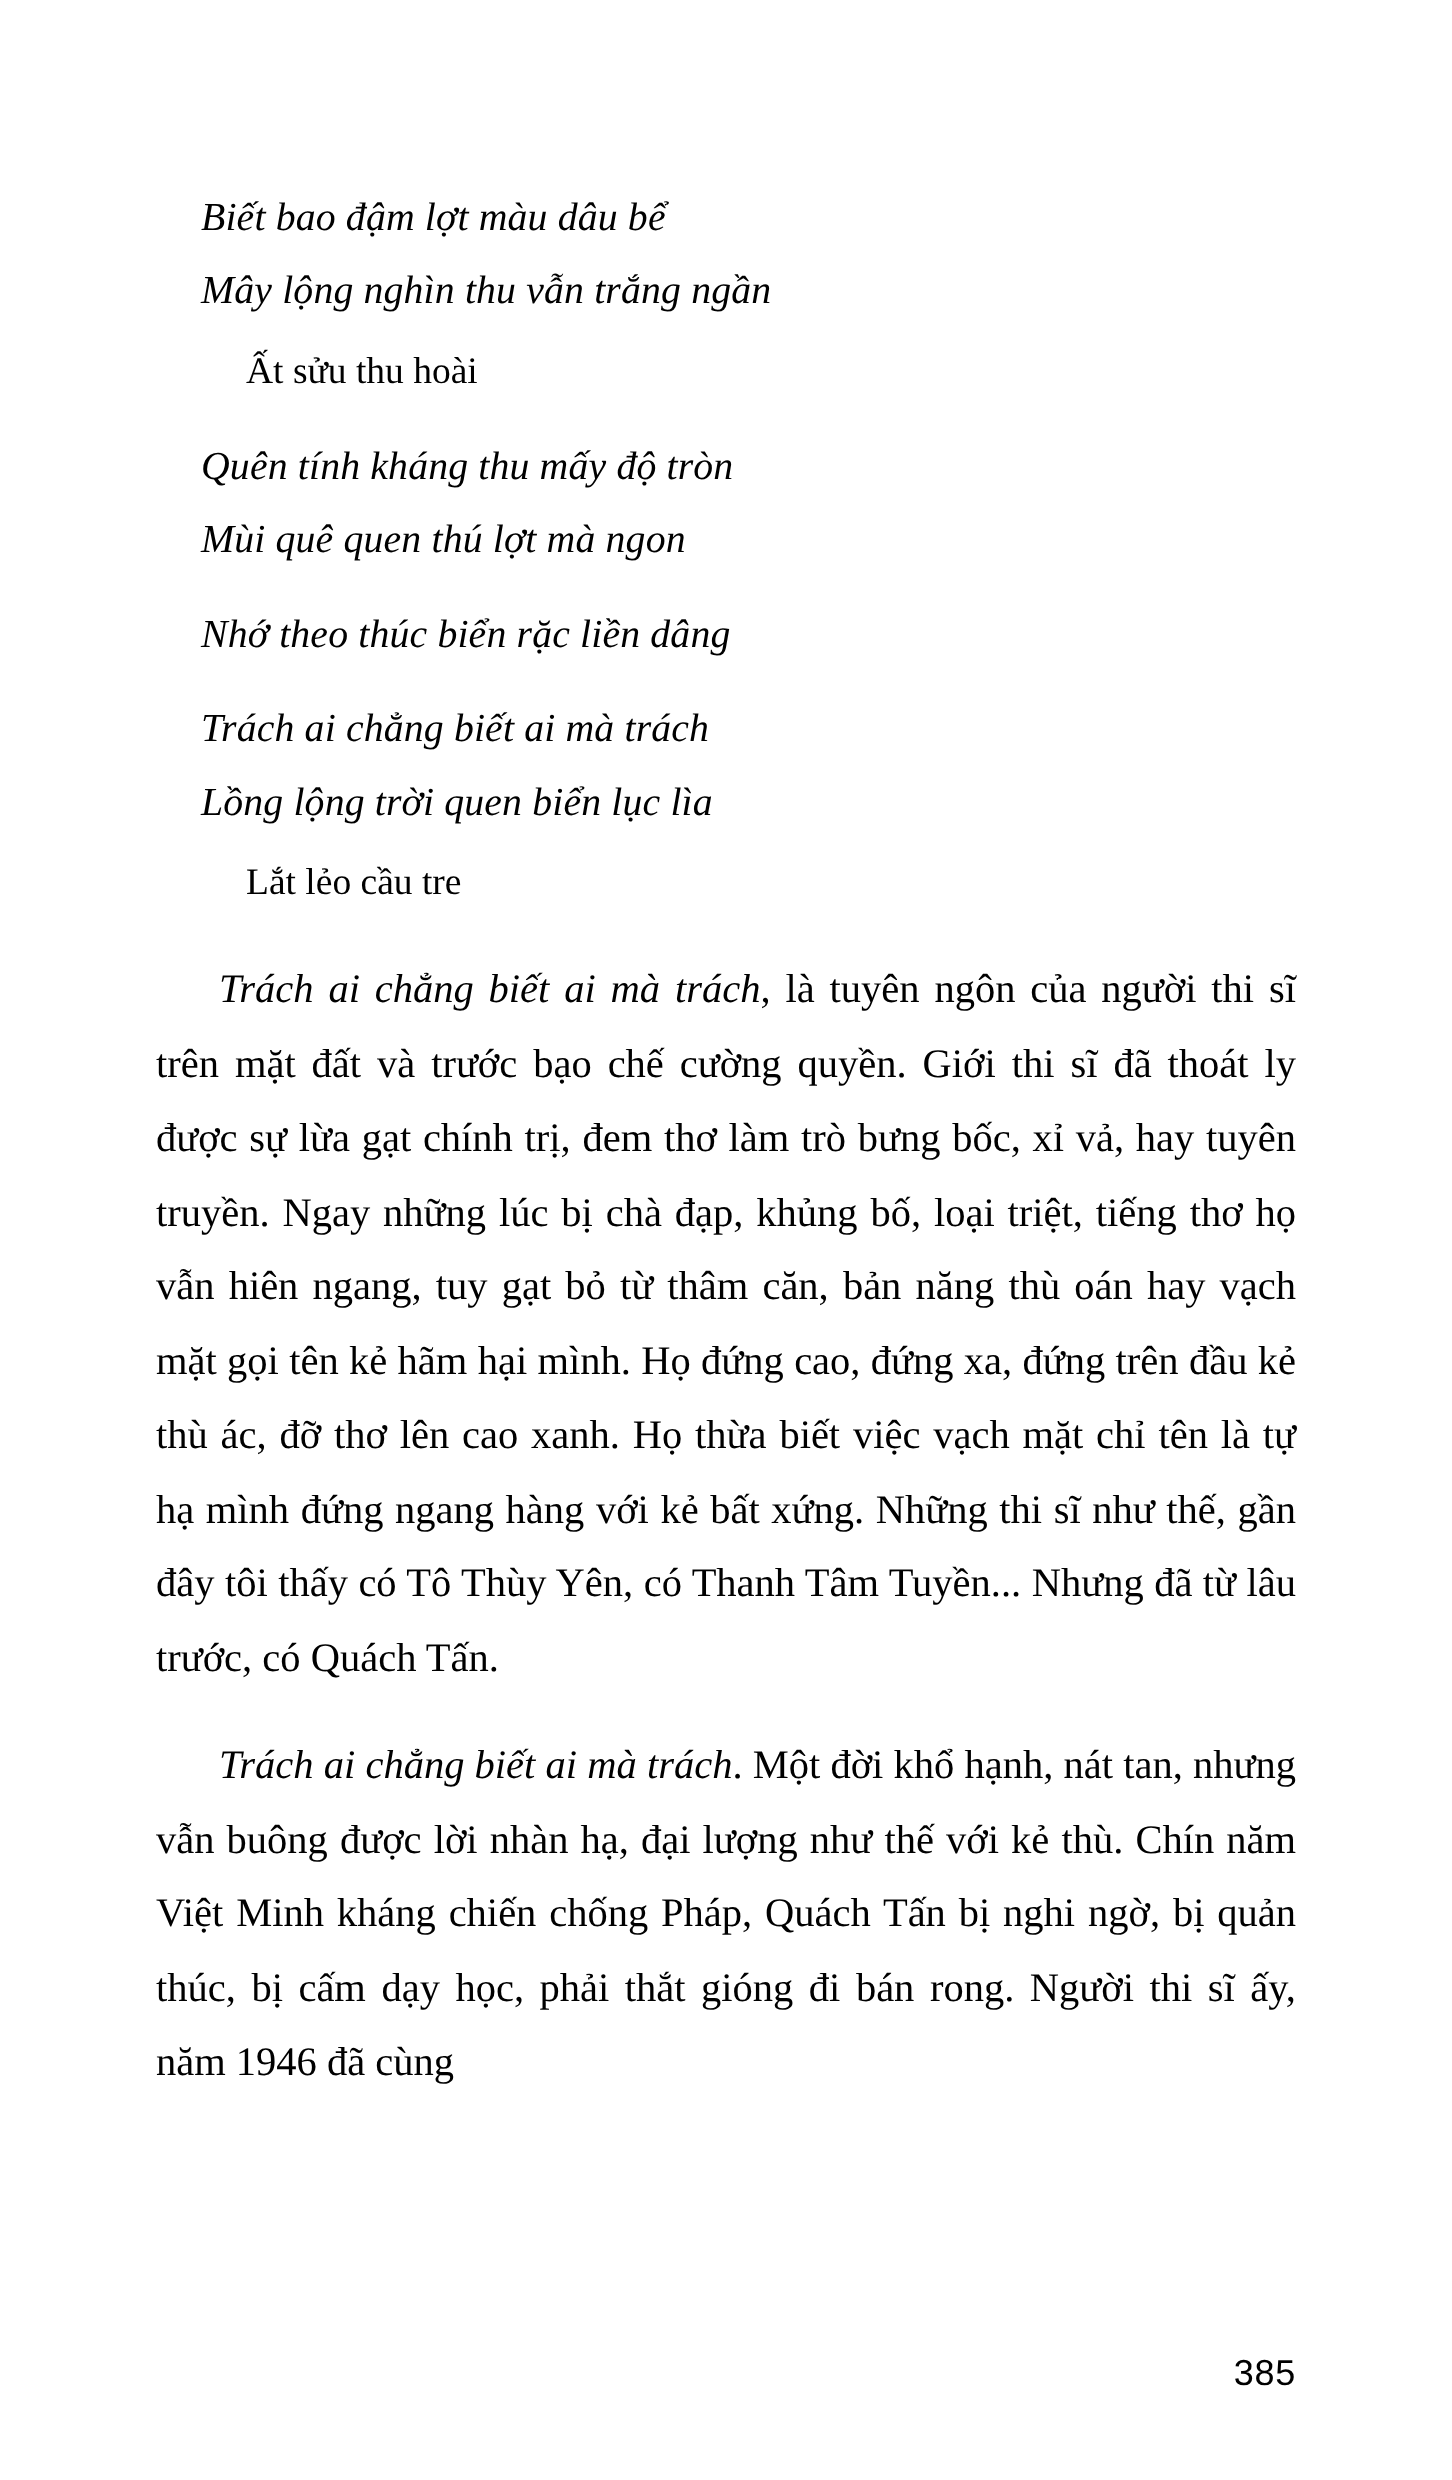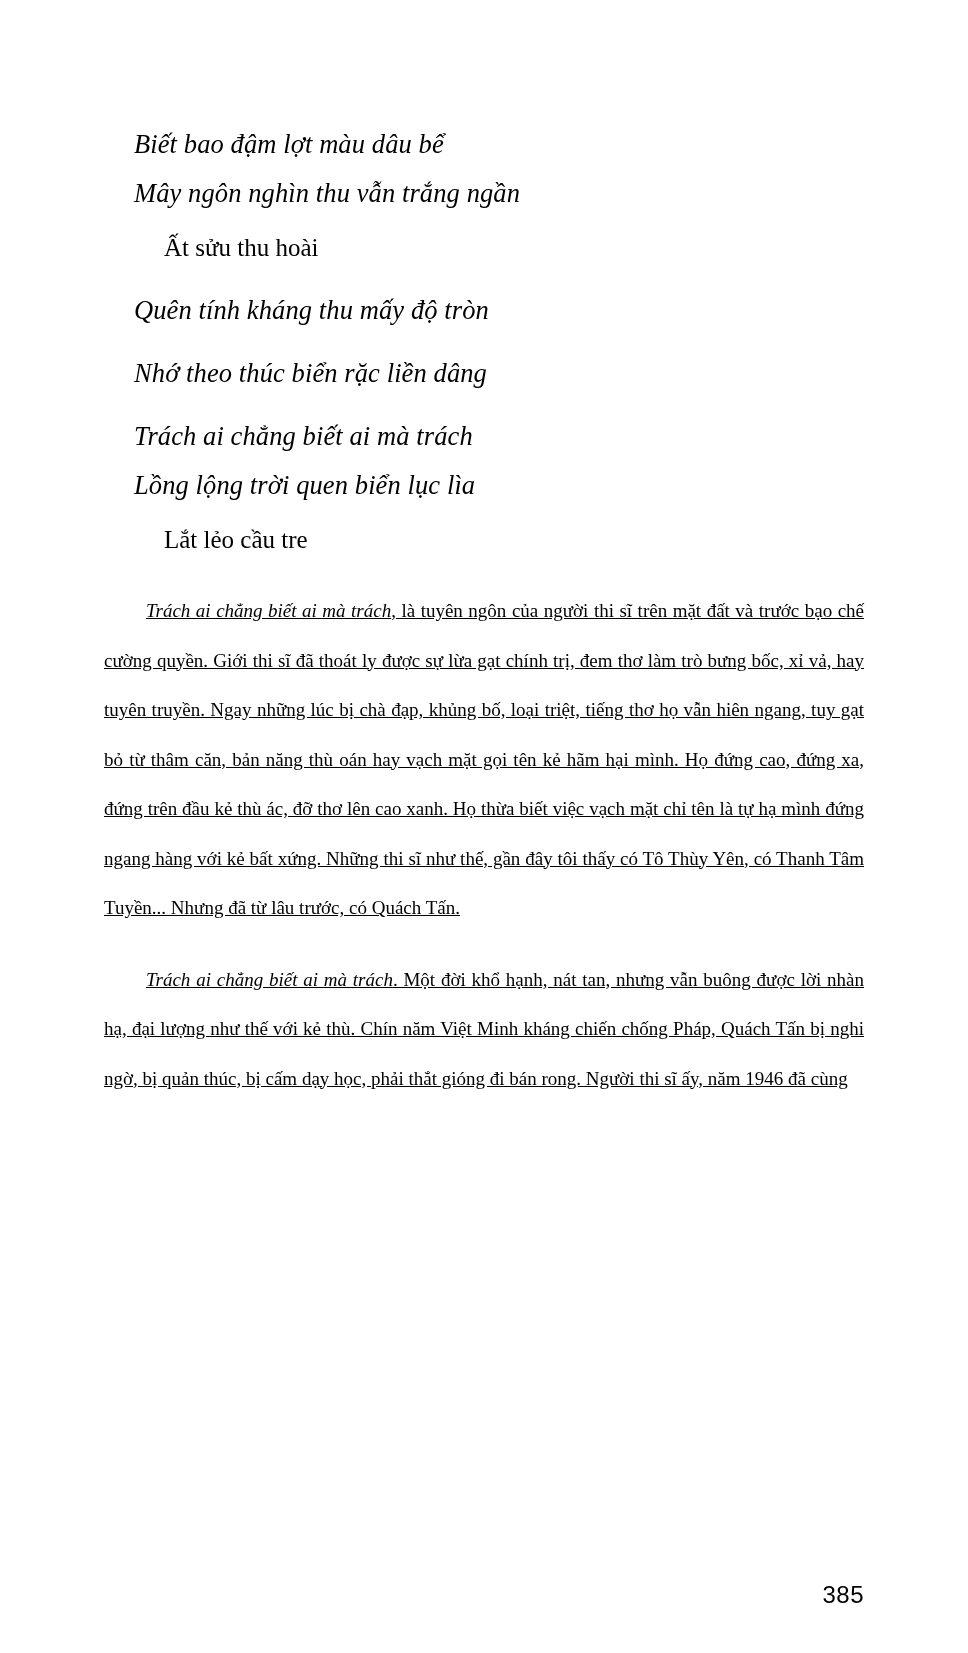--- a/index.html
+++ b/index.html
@@ -35,57 +35,57 @@
     padding-left: 30px;
   }
   .poem-title {
     font-size: 25px;
     line-height: 48px;
     text-align: left;
     margin-top: 6px;
     padding-left: 60px;
   }
   .body-para {
-    font-size: 19px;
+    font-size: 27px;
     line-height: 49.5px;
     text-align: justify;
     text-justify: inter-word;
     margin: 0 0 4px 0;
     text-indent: 42px;
     hyphens: none;
-    text-decoration: underline;
   }
   .body-para.spaced {
     margin-top: 22px;
   }
   .body-para em {
     font-style: italic;
   }
   .page-number {
     position: absolute;
     right: 104px;
-    bottom: 44px;
+    bottom: 56px;
     font-size: 24px;
     font-family: "Liberation Sans", sans-serif;
     letter-spacing: 0.5px;
   }
 </style>
 </head>
 <body>
 
 <div class="page">
 
   <div class="poem-block">
     <div class="poem-line">Biết bao đậm lợt màu dâu bể</div>
-    <div class="poem-line">Mây ngôn nghìn thu vẫn trắng ngần</div>
+    <div class="poem-line">Mây lộng nghìn thu vẫn trắng ngần</div>
     <div class="poem-title">Ất sửu thu hoài</div>
   </div>
 
   <div class="poem-block">
     <div class="poem-line">Quên tính kháng thu mấy độ tròn</div>
+    <div class="poem-line">Mùi quê quen thú lợt mà ngon</div>
   </div>
 
   <div class="poem-block">
     <div class="poem-line">Nhớ theo thúc biển rặc liền dâng</div>
   </div>
 
   <div class="poem-block">
     <div class="poem-line">Trách ai chẳng biết ai mà trách</div>
     <div class="poem-line">Lồng lộng trời quen biển lục lìa</div>
     <div class="poem-title">Lắt lẻo cầu tre</div>

